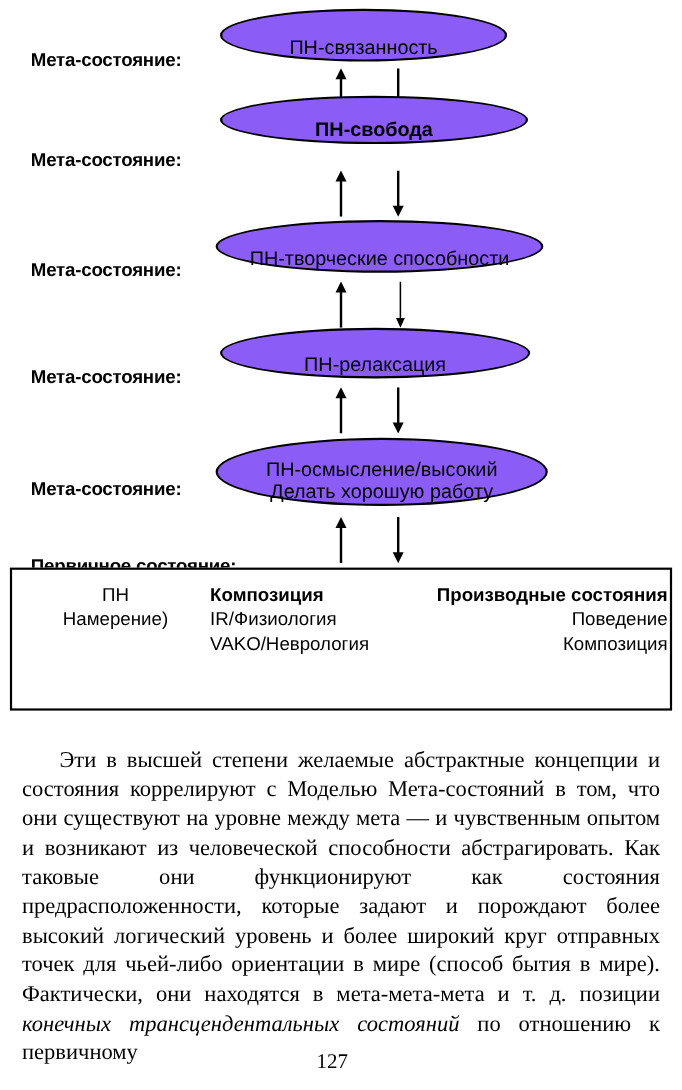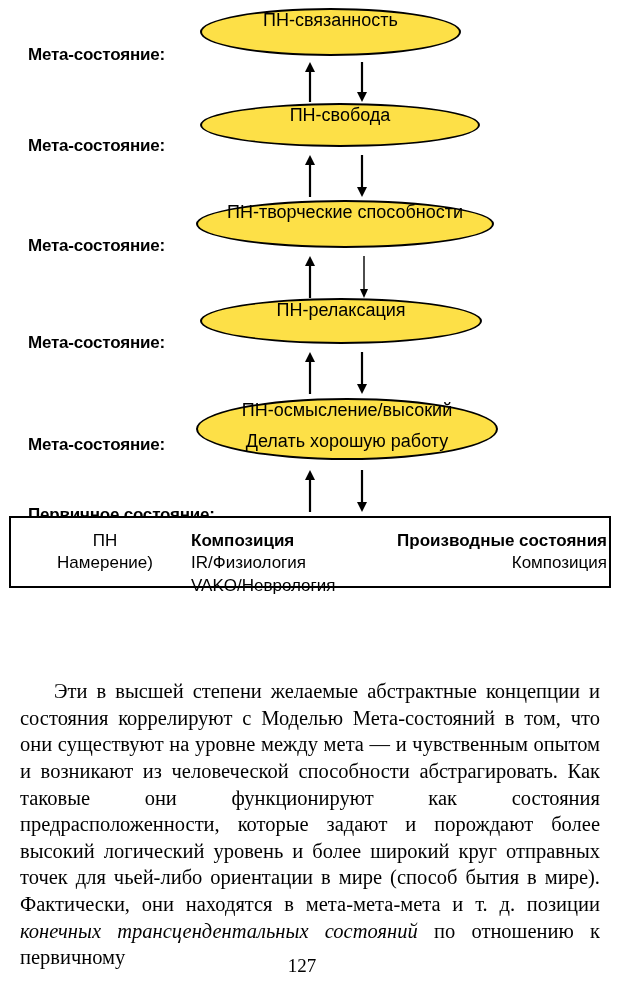--- a/index.html
+++ b/index.html
@@ -34,47 +34,46 @@
   }
 
   .ellipse {
     position: absolute;
     border: 2px solid #000;
     border-radius: 50%;
     box-sizing: border-box;
     display: flex;
     flex-direction: column;
     align-items: center;
-    justify-content: flex-start;
+    justify-content: flex-end;
     font-family: "Liberation Sans", sans-serif;
     font-size: 18px;
     text-align: center;
     line-height: 1.15;
-    background: #fde047;
+    background: #8b5cf6;
   }
 
   .ellipse .line2 {
     display: block;
-    margin-top: 10px;
   }
 
   
   .arrow {
     position: absolute;
     width: 14px;
   }
   .arrow svg { display: block; }
 
   
   #legend-box {
     position: absolute;
     left: 9px;
     top: 516px;
     width: 602px;
-    height: 72px;
+    height: 130px;
     border: 2px solid #000;
     box-sizing: border-box;
     background: #fff;
   }
   .legend-col {
     position: absolute;
     font-family: "Liberation Sans", sans-serif;
     font-size: 17px;
     line-height: 1.32;
   }
@@ -147,21 +146,21 @@
     </svg>
   </div>
   <div class="arrow" style="left:355px; top:62px; height:40px;">
     <svg width="14" height="40" viewBox="0 0 14 40">
       <line x1="7" y1="0" x2="7" y2="34" stroke="#000" stroke-width="2.2"></line>
       <polygon points="7,40 2,30 12,30" fill="#000"></polygon>
     </svg>
   </div>
 
   <div class="level-label" style="left:28px; top:113px;">Мета-состояние:</div>
-  <div class="ellipse" style="left:200px; top:103px; width:280px; height:44px;">
+  <div class="ellipse" style="left:200px; top:87px; width:280px; height:44px;font-weight:bold;">
     <span>ПН-свобода</span>
   </div>
 
   <div class="arrow" style="left:303px; top:155px; height:42px;">
     <svg width="14" height="42" viewBox="0 0 14 42">
       <line x1="7" y1="42" x2="7" y2="6" stroke="#000" stroke-width="2.2"></line>
       <polygon points="7,0 2,10 12,10" fill="#000"></polygon>
     </svg>
   </div>
   <div class="arrow" style="left:355px; top:155px; height:42px;">
@@ -234,20 +233,21 @@
       <div>ПН</div>
       <div>Намерение)</div>
     </div>
     <div class="legend-col" id="legend-col-2">
       <div class="head">Композиция</div>
       <div>IR/Физиология</div>
       <div>VAKO/Неврология</div>
     </div>
     <div class="legend-col" id="legend-col-3">
       <div class="head">Производные состояния</div>
+      <div>Поведение</div>
       <div>Композиция</div>
     </div>
   </div>
 </div>
 
 <div id="body-text">
   <p><span>Эти в высшей степени желаемые абстрактные концепции и состояния коррелируют с Моделью Мета-состояний в том, что они существуют на уровне между мета — и чувственным опытом и возникают из человеческой способности абстрагировать. Как таковые они функционируют как состояния предрасположенности, которые задают и порождают более высокий логический уровень и более широкий круг отправных точек для чьей-либо ориентации в мире (способ бытия в мире). Фактически, они находятся в мета-мета-мета и т. д. позиции </span><span class="it">конечных трансцендентальных состояний</span><span> по отношению к первичному</span></p>
 </div>
 
 <div id="page-number">127</div>

